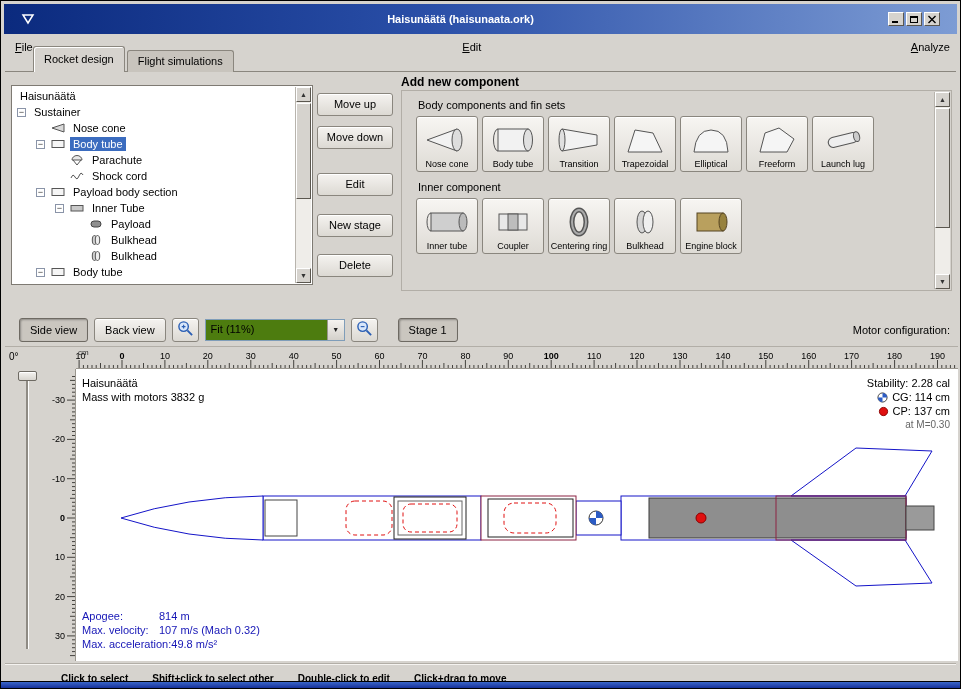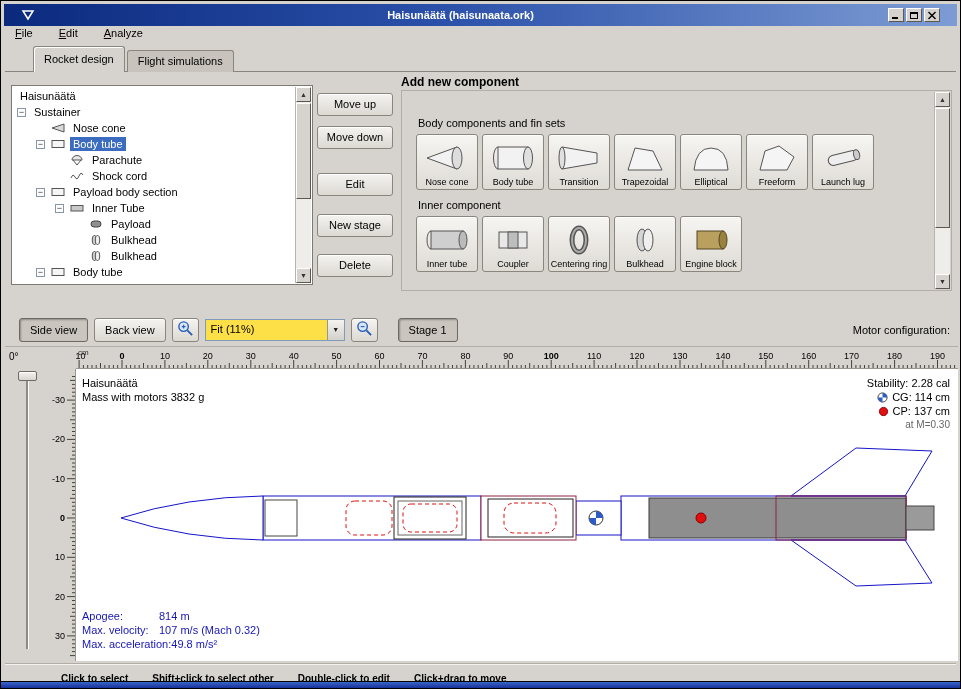--- a/index.html
+++ b/index.html
@@ -1,28 +1,28 @@
 <!DOCTYPE html>
 <html><head>
 <meta charset="utf-8">
 <style>
 *{margin:0;padding:0;box-sizing:border-box;}
 html,body{width:961px;height:689px;overflow:hidden;}
 body{font-family:"Liberation Sans","DejaVu Sans",sans-serif;font-size:11px;color:#000;background:#d6d3ce;position:relative;}
 .window{position:absolute;inset:0;border:1px solid #000;background:#d6d3ce;}
 
 
-.titlebar{position:absolute;left:3px;right:3px;top:3px;height:22px;background:linear-gradient(90deg,#0b2a7e,#2a4fa8 45%,#7d9cd4);display:flex;align-items:center;padding:0 17px;}
+.titlebar{position:absolute;left:3px;right:3px;top:3px;height:30px;background:linear-gradient(90deg,#0b2a7e,#2a4fa8 45%,#7d9cd4);display:flex;align-items:center;padding:0 17px;}
 .app-icon{width:14px;height:14px;display:flex;align-items:center;justify-content:center;}
 .title-text{flex:1;text-align:center;color:#fff;font-weight:bold;font-size:11px;white-space:nowrap;overflow:hidden;}
 .tb-btn{width:16px;height:14px;background:#d6d3ce;border:1px solid;border-color:#fff #5b574f #5b574f #fff;margin-left:2px;display:flex;align-items:center;justify-content:center;}
 .tb-btn svg{width:10px;height:9px;}
 
 
-.menubar{position:absolute;left:3px;right:3px;top:21px;height:22px;display:flex;align-items:center;padding-left:4px;gap:12px;}
+.menubar{position:absolute;left:3px;right:3px;top:35px;height:22px;display:flex;align-items:center;padding-left:4px;gap:12px;justify-content:space-between;}
 .menu-item{padding:3px 7px;}
 
 
 .tabstrip{position:absolute;left:6px;top:45px;height:26px;display:flex;align-items:flex-end;z-index:2;padding-left:26px;}
 .tab{height:22px;padding:4px 10px 0;border:1px solid #8a867e;border-bottom:none;background:#c8c4bd;margin-right:2px;border-radius:3px 3px 0 0;}
 .tab.active{height:26px;background:#d6d3ce;box-shadow:inset 1px 1px 0 #fff;padding-top:6px;}
 .tabline{position:absolute;left:4px;right:4px;top:70px;height:1px;background:#f5f3f0;border-top:1px solid #8a867e;}
 
 
 .treepanel{position:absolute;left:10px;top:84px;width:302px;height:200px;background:#fff;border:1px solid #7e7a73;}
@@ -44,34 +44,34 @@
 
 .editcol{position:absolute;left:316px;top:0;width:76px;height:300px;}
 .btn{background:linear-gradient(#f5f3f0,#dcd9d3);border:1px solid #8a867e;border-radius:3px;box-shadow:inset 0 1px 0 #fff;text-align:center;}
 .edit-btn{position:absolute;left:0;width:76px;height:23px;line-height:21px;}
 .btn.pressed{background:#cac6bf;box-shadow:inset 1px 1px 2px rgba(0,0,0,.3);border-color:#6e6a63;}
 
 
 .palette{position:absolute;left:400px;top:74px;width:551px;height:216px;}
 .pal-title{font-weight:bold;font-size:12px;}
 .pal-body{position:absolute;left:0;top:15px;right:0;bottom:0;border:1px solid #b2aea7;}
-.pal-groups{position:absolute;inset:0 17px 0 0;padding:6px 0 0 14px;margin-top:18px;}
+.pal-groups{position:absolute;inset:0 17px 0 0;padding:6px 0 0 14px;}
 .pal-group-label{margin:2px 0 5px 2px;}
 .pal-row{display:flex;gap:4px;margin-bottom:9px;}
 .pal-btn{width:62px;height:56px;background:linear-gradient(#f7f5f2,#dedbd5);border:1px solid #8a867e;border-radius:3px;box-shadow:inset 0 1px 0 #fff;display:flex;flex-direction:column;align-items:center;padding:2px 1px 1px;}
 .pal-icon{flex:1;display:flex;align-items:center;justify-content:center;width:100%;}
 .pal-icon svg{width:44px;height:30px;}
 .pal-label{font-size:9px;line-height:9px;text-align:center;padding-bottom:1px;}
 
 
 .viewbar{position:absolute;left:12px;right:4px;top:313px;height:31px;display:flex;align-items:center;padding:0 6px;gap:6px;}
 .vb-btn{height:24px;padding:0 10px;line-height:22px;}
 .vb-sq{width:27px;height:24px;padding:0;display:flex;align-items:center;justify-content:center;}
 .vb-sq svg{width:17px;height:17px;}
-.combo{display:flex;align-items:stretch;height:22px;border:1px solid #7f9db9;background:#fde047;}
+.combo{display:flex;align-items:stretch;height:22px;border:1px solid #7f9db9;background:#4d7c0f;}
 .combo-text{padding:3px 5px 0;white-space:nowrap;}
 .combo-arrow{width:17px;background:linear-gradient(#f5f3f0,#d4d1cb);border-left:1px solid #9a968e;display:flex;align-items:center;justify-content:center;font-size:7px;color:#222;}
 .mcfg{margin-left:auto;display:flex;align-items:center;gap:6px;}
 
 
 .viewer{position:absolute;left:4px;top:345px;width:953px;height:315px;border-top:1px solid #b2aea7;}
 .corner{position:absolute;left:0;top:0;width:71px;height:22px;}
 .rot-label{position:absolute;left:4px;top:4px;font-size:10px;}
 .hruler{position:absolute;left:71px;top:0;right:0;height:22px;border-bottom:1px solid #9a968e;}
 .hruler svg{display:block;}

